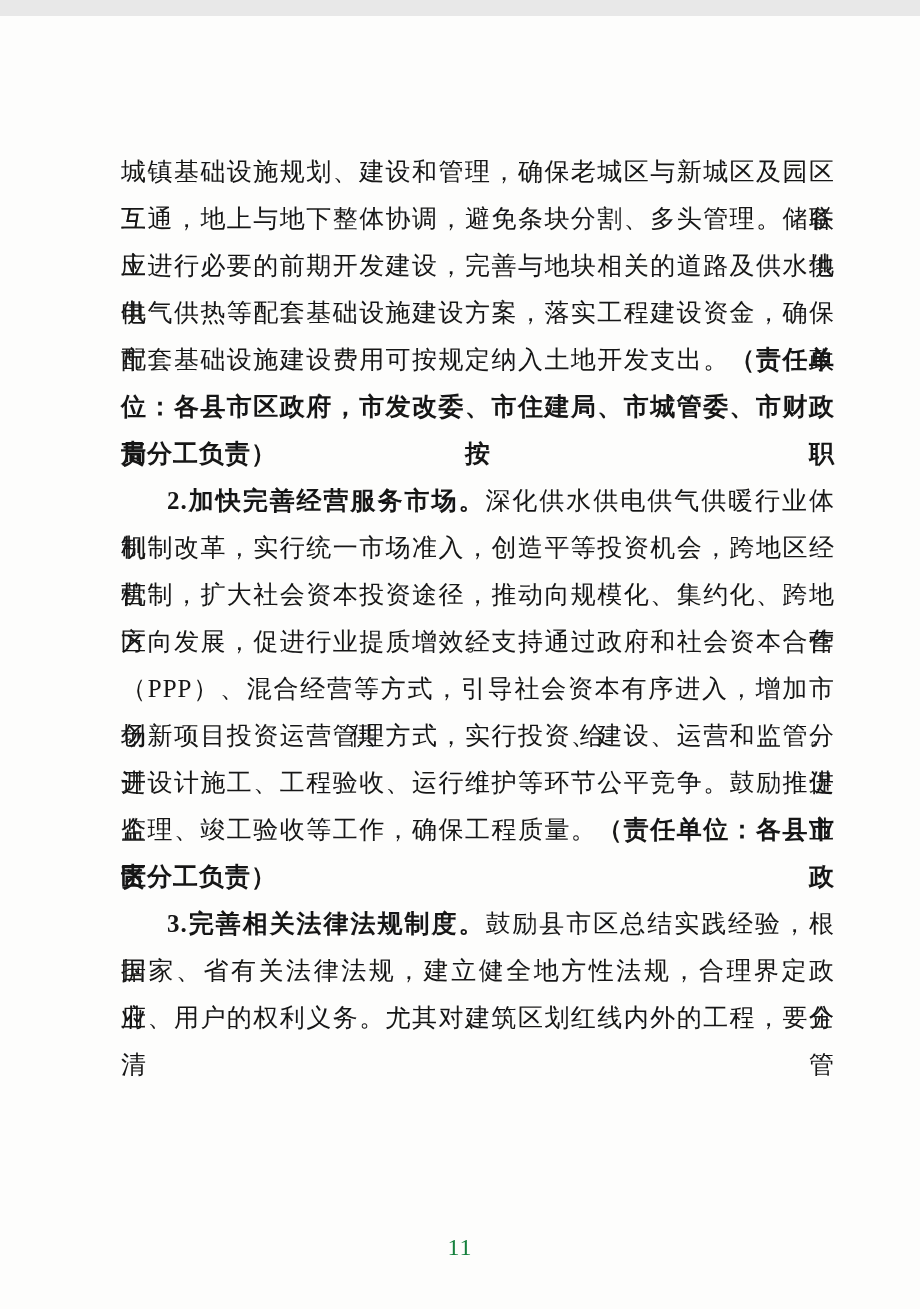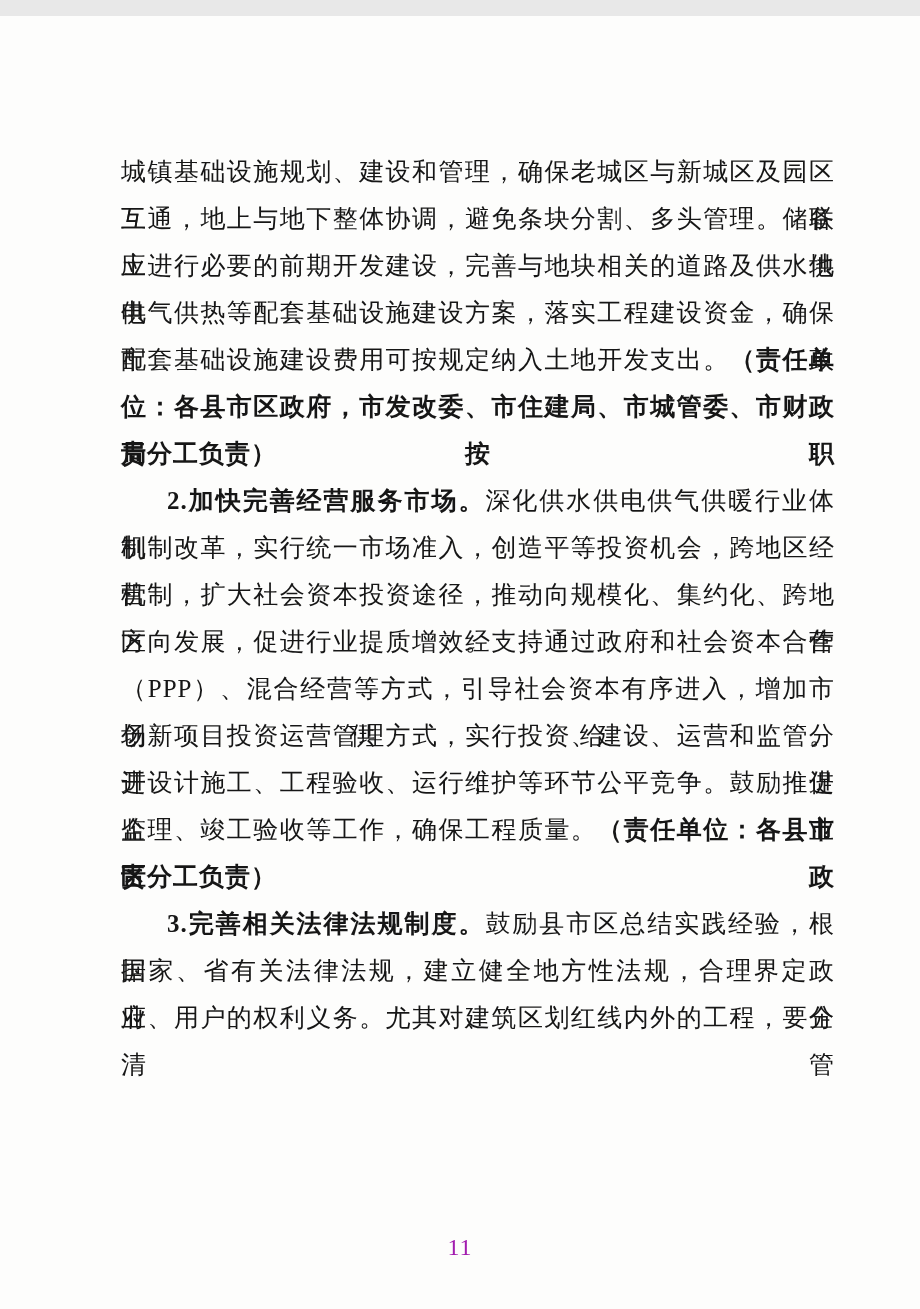--- a/index.html
+++ b/index.html
@@ -43,21 +43,21 @@
   .seg { font-weight: 400; }
   .seg.b { font-weight: 700; font-family: Liberation Serif, serif; }
   .page-number {
     position: absolute;
     left: 0;
     right: 0;
     top: 1218px;
     text-align: center;
     font-size: 24px;
     letter-spacing: 1px;
-    color: #a21caf;
+    color: #15803d;
   }
 </style>
 </head>
 <body>
 
 <div class="page">
   <div class="text-block">
 
     <div class="line fill"><span class="seg">城镇基础设施规划、建设和管理，确保老城区与新城区及园区互联</span></div>
     <div class="line fill"><span class="seg">互通，地上与地下整体协调，避免条块分割、多头管理。储备土地</span></div>

